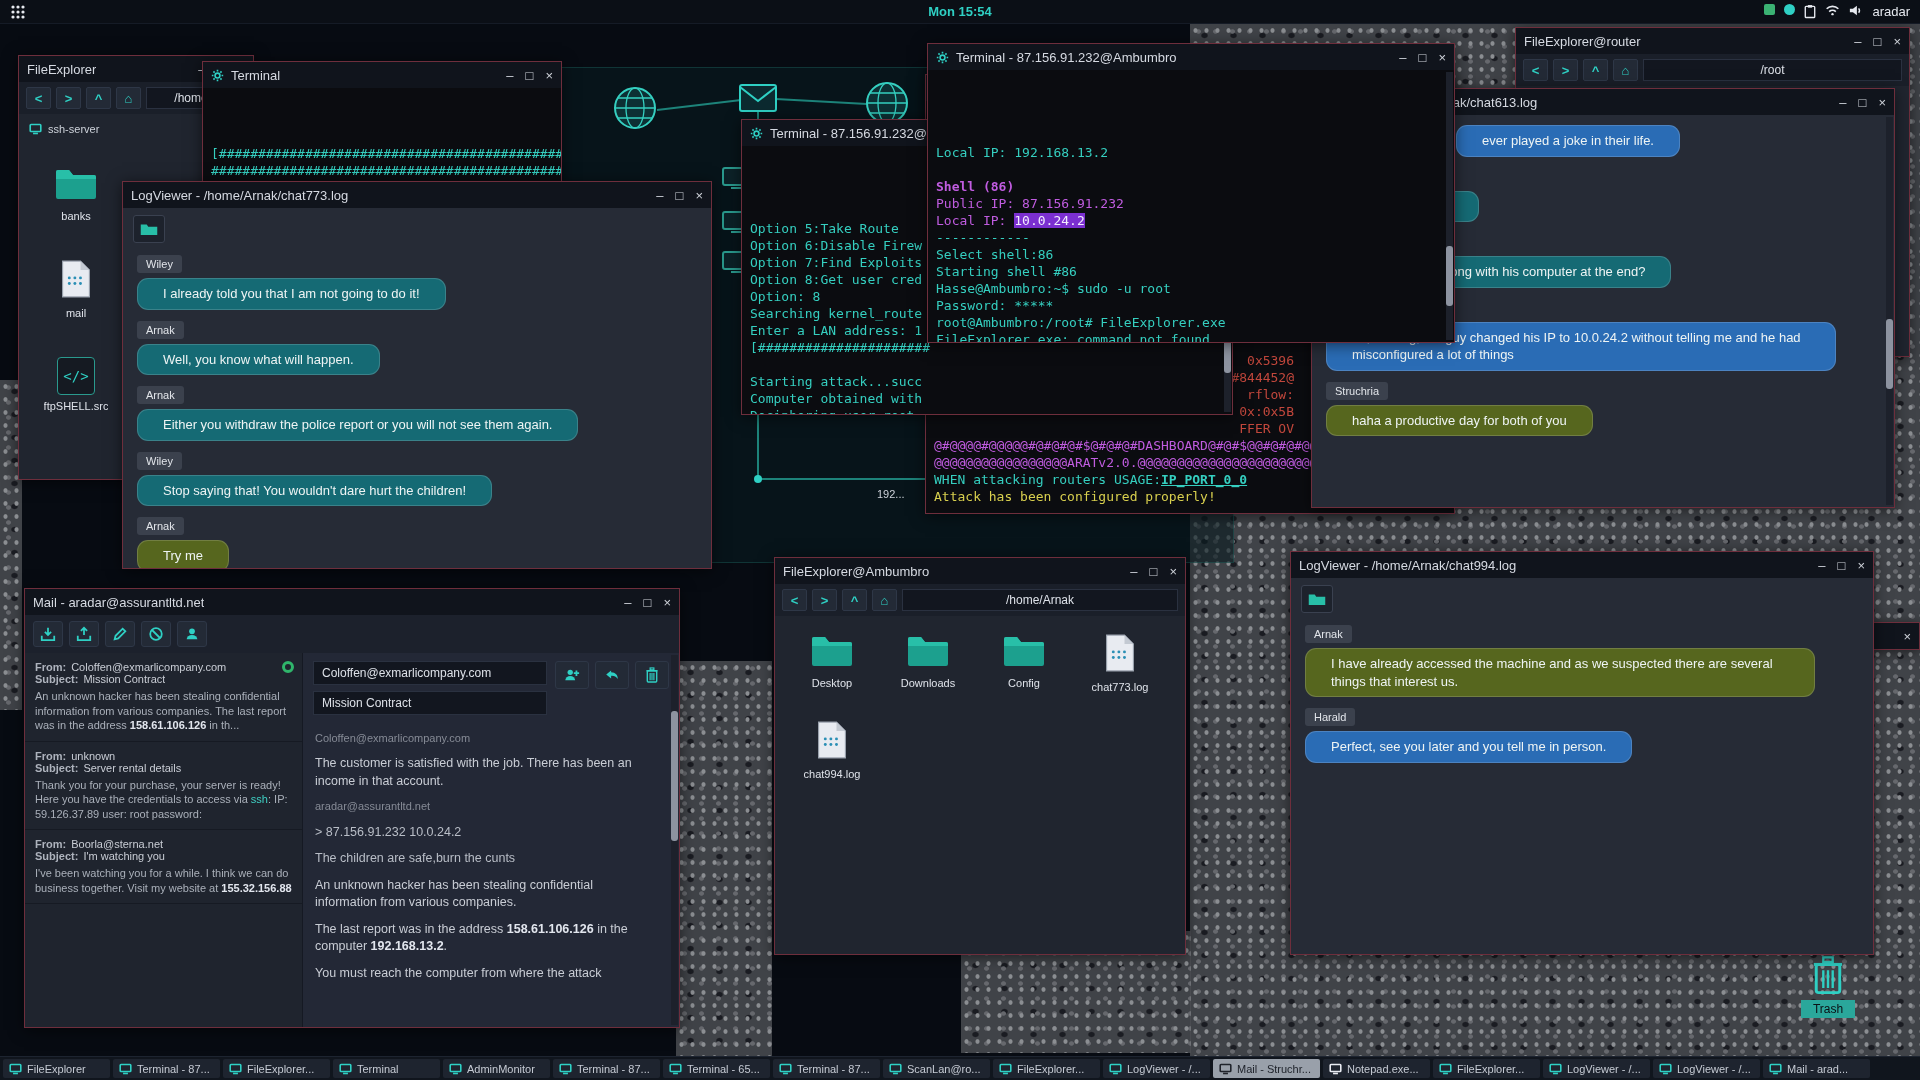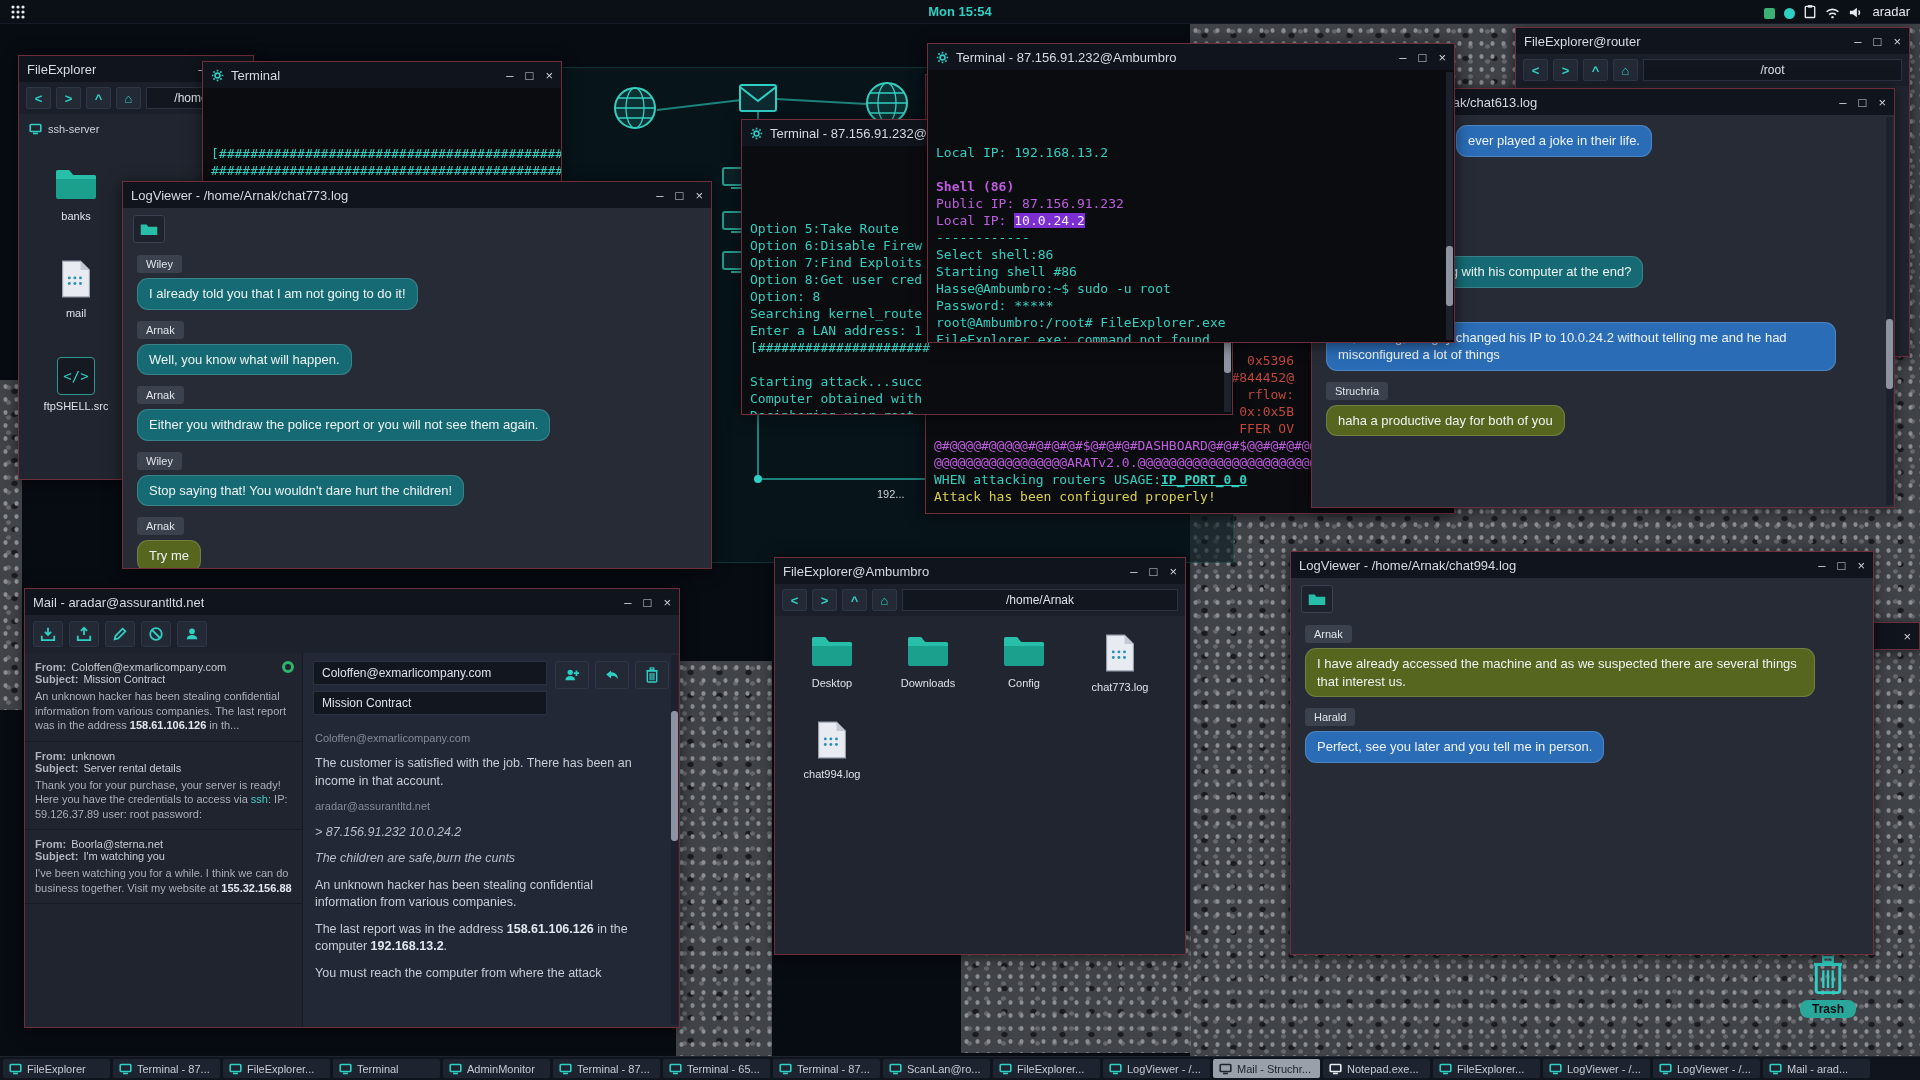--- a/index.html
+++ b/index.html
@@ -12,21 +12,21 @@
  background-size:11px 13px,17px 15px,29px 23px}
 
 
 .scanlan{position:absolute;background:rgba(9,26,32,.6);border:1px solid rgba(42,150,140,.25);z-index:5}
 .net-label{position:absolute;color:#cdd2da;font-size:11px}
 
 
 .topbar{position:absolute;left:0;top:0;width:1920px;height:24px;background:#0b0f16;border-bottom:1px solid #151b26;display:flex;align-items:center;padding:0 10px;z-index:100}
 .clock{position:absolute;left:0;right:0;text-align:center;color:#2fd0c4;font-weight:bold;font-size:13px}
 .apps-icon{display:flex;z-index:1}
-.tray{margin-left:auto;display:flex;align-items:flex-end;gap:9px;z-index:1}
+.tray{margin-left:auto;display:flex;align-items:flex-start;gap:9px;z-index:1}
 .tray-square{width:11px;height:11px;background:#3bb273;border-radius:2px;display:inline-block}
 .tray-circle{width:11px;height:11px;background:#2fd0c4;border-radius:50%;display:inline-block}
 .user{font-size:13px;color:#e6e9ef}
 
 
 .window{position:absolute;background:#232836;border:1px solid #6e2e3c;box-shadow:0 2px 14px rgba(0,0,0,.55);display:flex;flex-direction:column}
 .titlebar{height:26px;min-height:26px;background:#10141c;display:flex;align-items:center;gap:7px;padding:0 8px;color:#d6dae2;font-size:13px;white-space:nowrap;overflow:hidden}
 .title{overflow:hidden;text-overflow:ellipsis;white-space:nowrap}
 .tb-btns{margin-left:auto;display:flex;gap:12px;align-items:center}
 .tbtn{font-size:13px;color:#cfd3da;line-height:1}
@@ -47,21 +47,21 @@
 .scroll-thumb{position:absolute;left:0;width:7px;background:#8d93a0;border-radius:3px}
 
 
 .lv-body{flex:1;background:#262b36;display:flex;flex-direction:column;overflow:hidden;position:relative}
 .lv-toolbar{padding:7px 10px 2px}
 .folder-btn{width:32px;height:28px;background:#1d222c;border:1px solid #3a4150;border-radius:3px;display:flex;align-items:center;justify-content:center}
 .messages{flex:1;padding:10px 14px;display:flex;flex-direction:column;gap:11px;overflow:hidden}
 .msg{display:flex;flex-direction:column;gap:5px;align-items:flex-start}
 .msg.right{align-items:flex-start}
 .sender{background:#3b414d;color:#e2e5ea;font-size:11px;padding:3px 9px;border-radius:3px}
-.bubble{max-width:92%;padding:6px 11px;border-radius:11px;font-size:13px;color:#eef4f4;line-height:1.35;border:1px solid rgba(255,255,255,.16)}
+.bubble{max-width:92%;padding:6px 25px;border-radius:11px;font-size:13px;color:#eef4f4;line-height:1.35;border:1px solid rgba(255,255,255,.16)}
 .bubble.teal{background:#156a74;color:#eef4f4}
 .bubble.blue{background:#2a6cb5}
 .bubble.olive{background:#56661e}
 .bubble.cut{margin-left:130px}
 
 
 .fe-toolbar{display:flex;align-items:center;gap:5px;padding:5px 7px;background:#1a1f29}
 .nav-btn{width:25px;height:22px;background:#232a36;border:1px solid #2e3747;color:#2fd0c4;font-weight:bold;font-size:13px;display:flex;align-items:center;justify-content:center;border-radius:2px}
 .path-field{flex:1;height:22px;background:#12161f;border:1px solid #2a3140;color:#dde1e8;font-size:12px;display:flex;align-items:center;justify-content:center;overflow:hidden;white-space:nowrap}
 .fe-body{flex:1;background:#20252f;position:relative;overflow:hidden}
@@ -89,34 +89,34 @@
 .link{color:#3fd0c4}
 .mail-badge{position:absolute;right:8px;top:8px;width:12px;height:12px;border-radius:50%;border:3px solid #2fb56b}
 .mail-reader{flex:1;display:flex;flex-direction:column;padding:8px 10px;gap:6px;position:relative;background:#232836}
 .reader-top{display:flex;gap:8px}
 .reader-fields{flex:1;display:flex;flex-direction:column;gap:6px}
 .reader-field{height:24px;background:#12161f;border:1px solid #2a3140;color:#dde1e8;font-size:12px;display:flex;align-items:center;padding:0 8px;overflow:hidden;white-space:nowrap}
 .reader-btns{display:flex;gap:6px;align-items:flex-start}
 .rd-btn{width:34px;height:28px;background:#232a36;border:1px solid #2e3747;border-radius:3px;display:flex;align-items:center;justify-content:center;color:#2fd0c4}
 .mail-body{flex:1;margin-top:4px;padding:6px 16px 6px 2px;overflow:hidden;font-size:12.5px;color:#c9cdd5;line-height:1.4;display:flex;flex-direction:column;gap:9px}
 .mblock.meta{color:#868b96;font-size:11px}
-.mblock.quote{font-style:italic;color:#b9bec7}
+.mblock.quote{color:#b9bec7}
 
 
 .taskbar{position:absolute;left:0;bottom:0;width:1920px;height:24px;background:#10151d;border-top:1px solid #1d2430;display:flex;align-items:center;padding:0 3px;gap:3px;z-index:100}
 .task-item{width:107px;min-width:107px;height:19px;background:#1e242f;border-radius:2px;display:flex;align-items:center;gap:5px;padding:0 6px;overflow:hidden}
 .task-icon{color:#2fd0c4;display:flex;flex:none}
 .task-item.note .task-icon{color:#e8ebf2}
 .task-label{font-size:11px;color:#c6cbd4;white-space:nowrap;overflow:hidden;text-overflow:ellipsis}
 .task-item.muted{background:#99a0aa}
 .task-item.muted .task-label,.task-item.muted .task-icon{color:#20242c}
 
 
 .trash{position:absolute;display:flex;flex-direction:column;align-items:center;gap:5px;color:#2fd0c4;z-index:4}
-.trash-label{background:#2aa79b;color:#0b0f14;font-size:12px;font-weight:bold;padding:2px 12px;border-radius:8px}
+.trash-label{background:#2aa79b;color:#0b0f14;font-size:12px;font-weight:normal;padding:2px 12px;border-radius:0}
 </style>
 </head>
 <body>
 
 <div class="desktop">
 
   <div class="map-patch" style="left:1190px;top:24px;width:730px;height:1032px"></div>
   <div class="map-patch" style="left:676px;top:661px;width:96px;height:395px"></div>
   <div class="map-patch" style="left:961px;top:931px;width:230px;height:122px"></div>
   <div class="map-patch" style="left:0;top:380px;width:22px;height:330px"></div>

